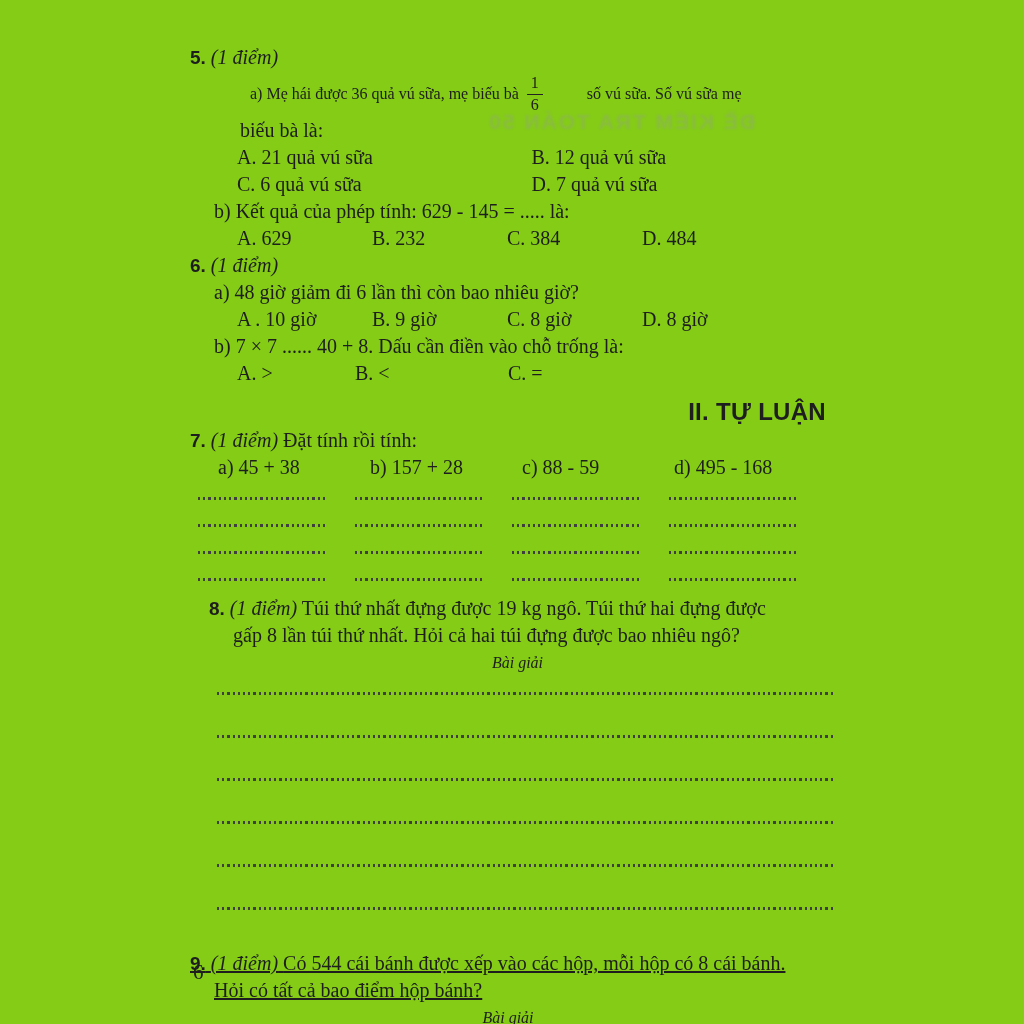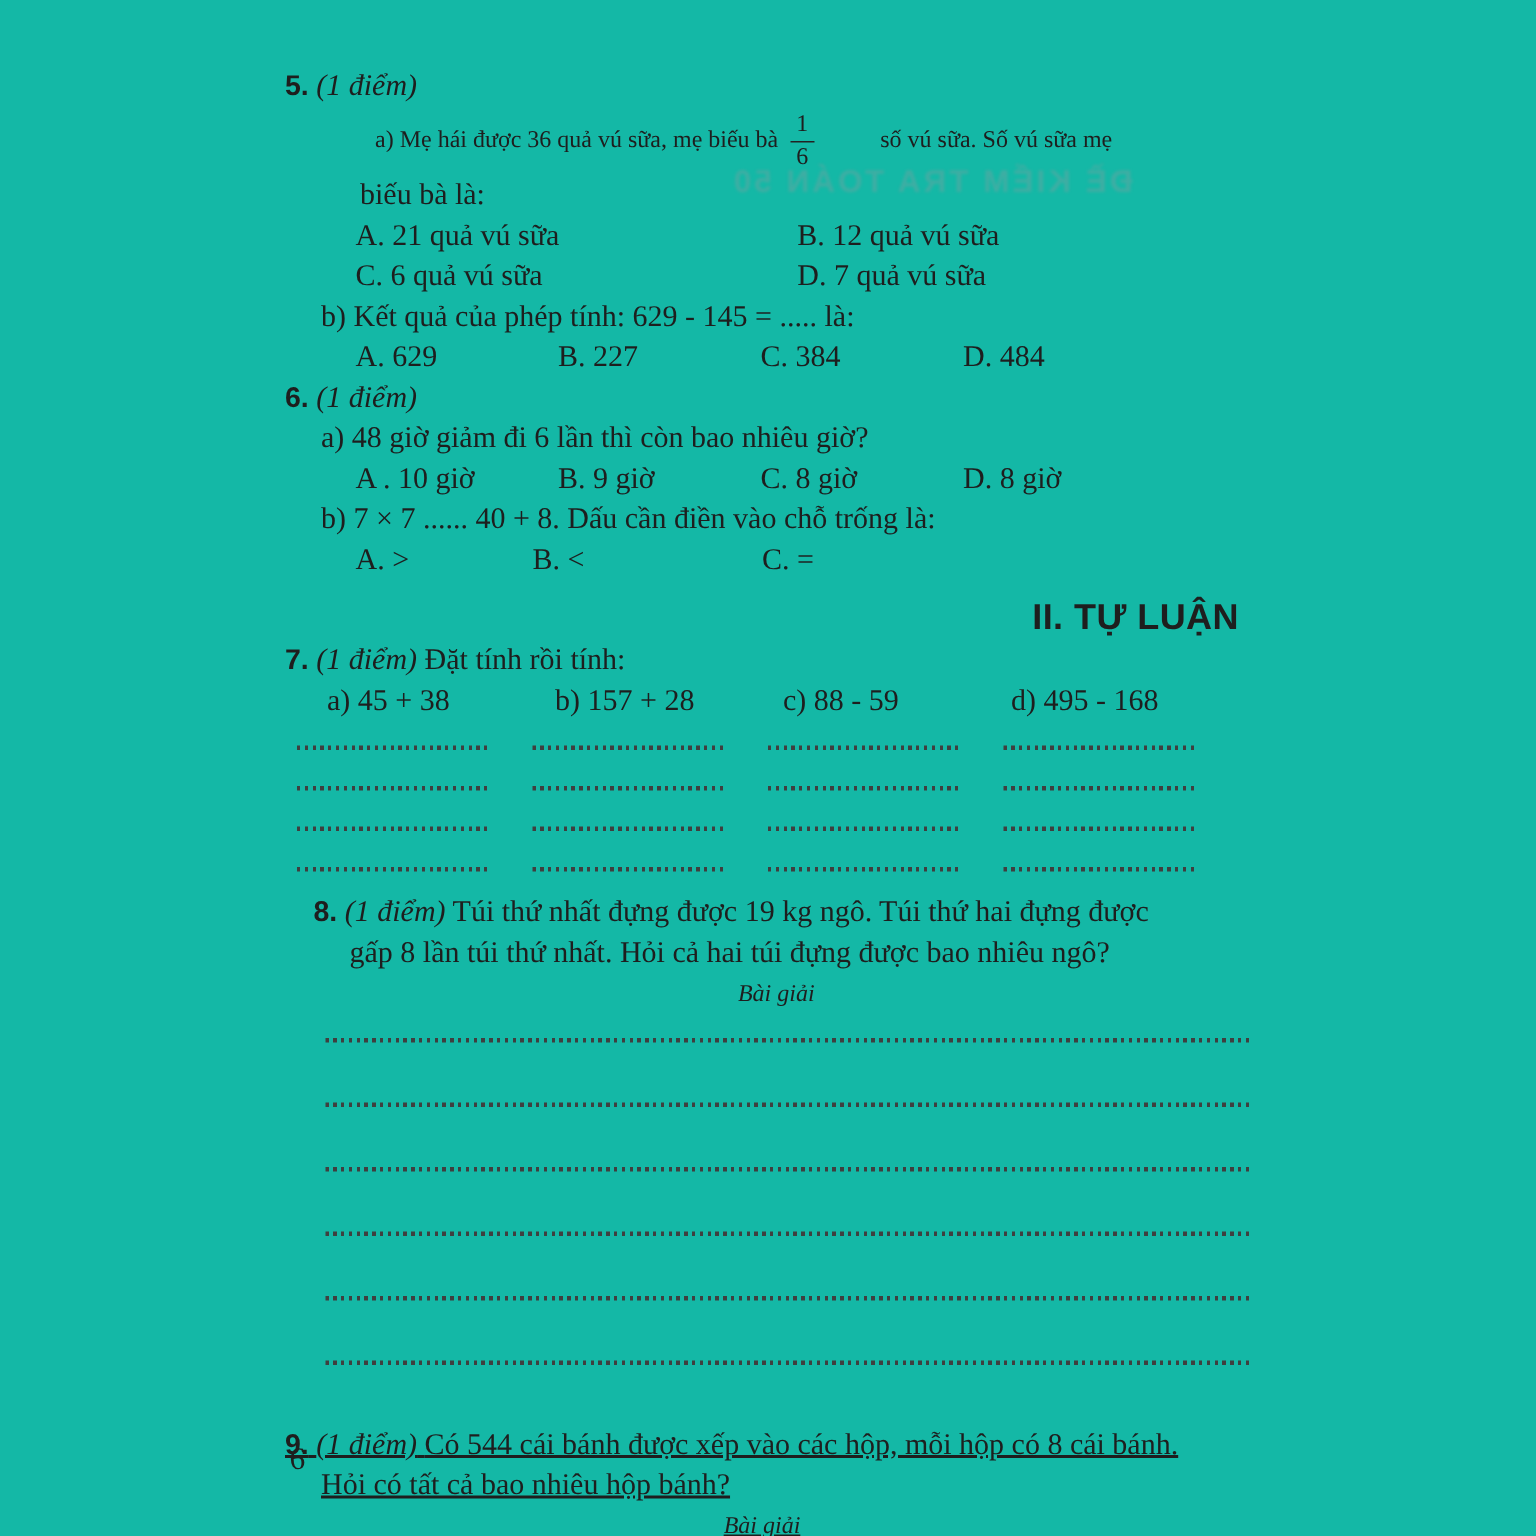--- a/index.html
+++ b/index.html
@@ -3,21 +3,21 @@
 <meta charset="utf-8">
 <style>
   html,body { margin:0; padding:0; }
   body {
     width:1024px; height:1024px; background:#fdfdfd;
     font-family:"Liberation Serif", serif; color:#1e1e1e;
     -webkit-font-smoothing:antialiased;
   }
   .page {
     position:relative; width:1024px; height:1024px;
-    background:#14b8a6; overflow:hidden;
+    background:#84cc16; overflow:hidden;
   }
   .content { position:absolute; left:190px; top:44px; width:636px; }
 
   .ln { font-size:20px; line-height:27px; white-space:nowrap; }
   .qnum { font-family:"Liberation Sans", sans-serif; font-weight:bold; font-size:19px; }
   .pts { font-style:italic; }
   .ind1 { padding-left:24px; }
   .ind2 { padding-left:50px; }
   .opts { padding-left:47px; display:flex; }
   .c2 { display:inline-block; width:313px; }
@@ -92,21 +92,21 @@
       <span class="c2">B. 12 quả vú sữa</span>
     </div>
     <div class="ln opts">
       <span class="c2">C. 6 quả vú sữa</span>
       <span class="c2">D. 7 quả vú sữa</span>
     </div>
 
     <div class="ln ind1">b) Kết quả của phép tính: 629 - 145 = ..... là:</div>
     <div class="ln opts">
       <span class="c4">A. 629</span>
-      <span class="c4">B. 227</span>
+      <span class="c4">B. 232</span>
       <span class="c4">C. 384</span>
       <span class="c4">D. 484</span>
     </div>
 
     <div class="ln">
       <span class="qnum">6.</span>
       <span class="pts">(1 điểm)</span>
     </div>
 
     <div class="ln ind1">a) 48 giờ giảm đi 6 lần thì còn bao nhiêu giờ?</div>
@@ -195,21 +195,21 @@
         </div>
         </div>
     </div>
 
     <div class="q9-block">
       <div class="ln">
         <span class="qnum">9.</span>
         <span class="pts">(1 điểm)</span>
         <span>Có 544 cái bánh được xếp vào các hộp, mỗi hộp có 8 cái bánh.</span>
       </div>
-      <div class="ln hang">Hỏi có tất cả bao nhiêu hộp bánh?</div>
+      <div class="ln hang">Hỏi có tất cả bao điểm hộp bánh?</div>
       <div class="solution">Bài giải</div>
 
     </div>
 
   </div>
 
   <div class="pagenum">6</div>
 
 </div>
 

